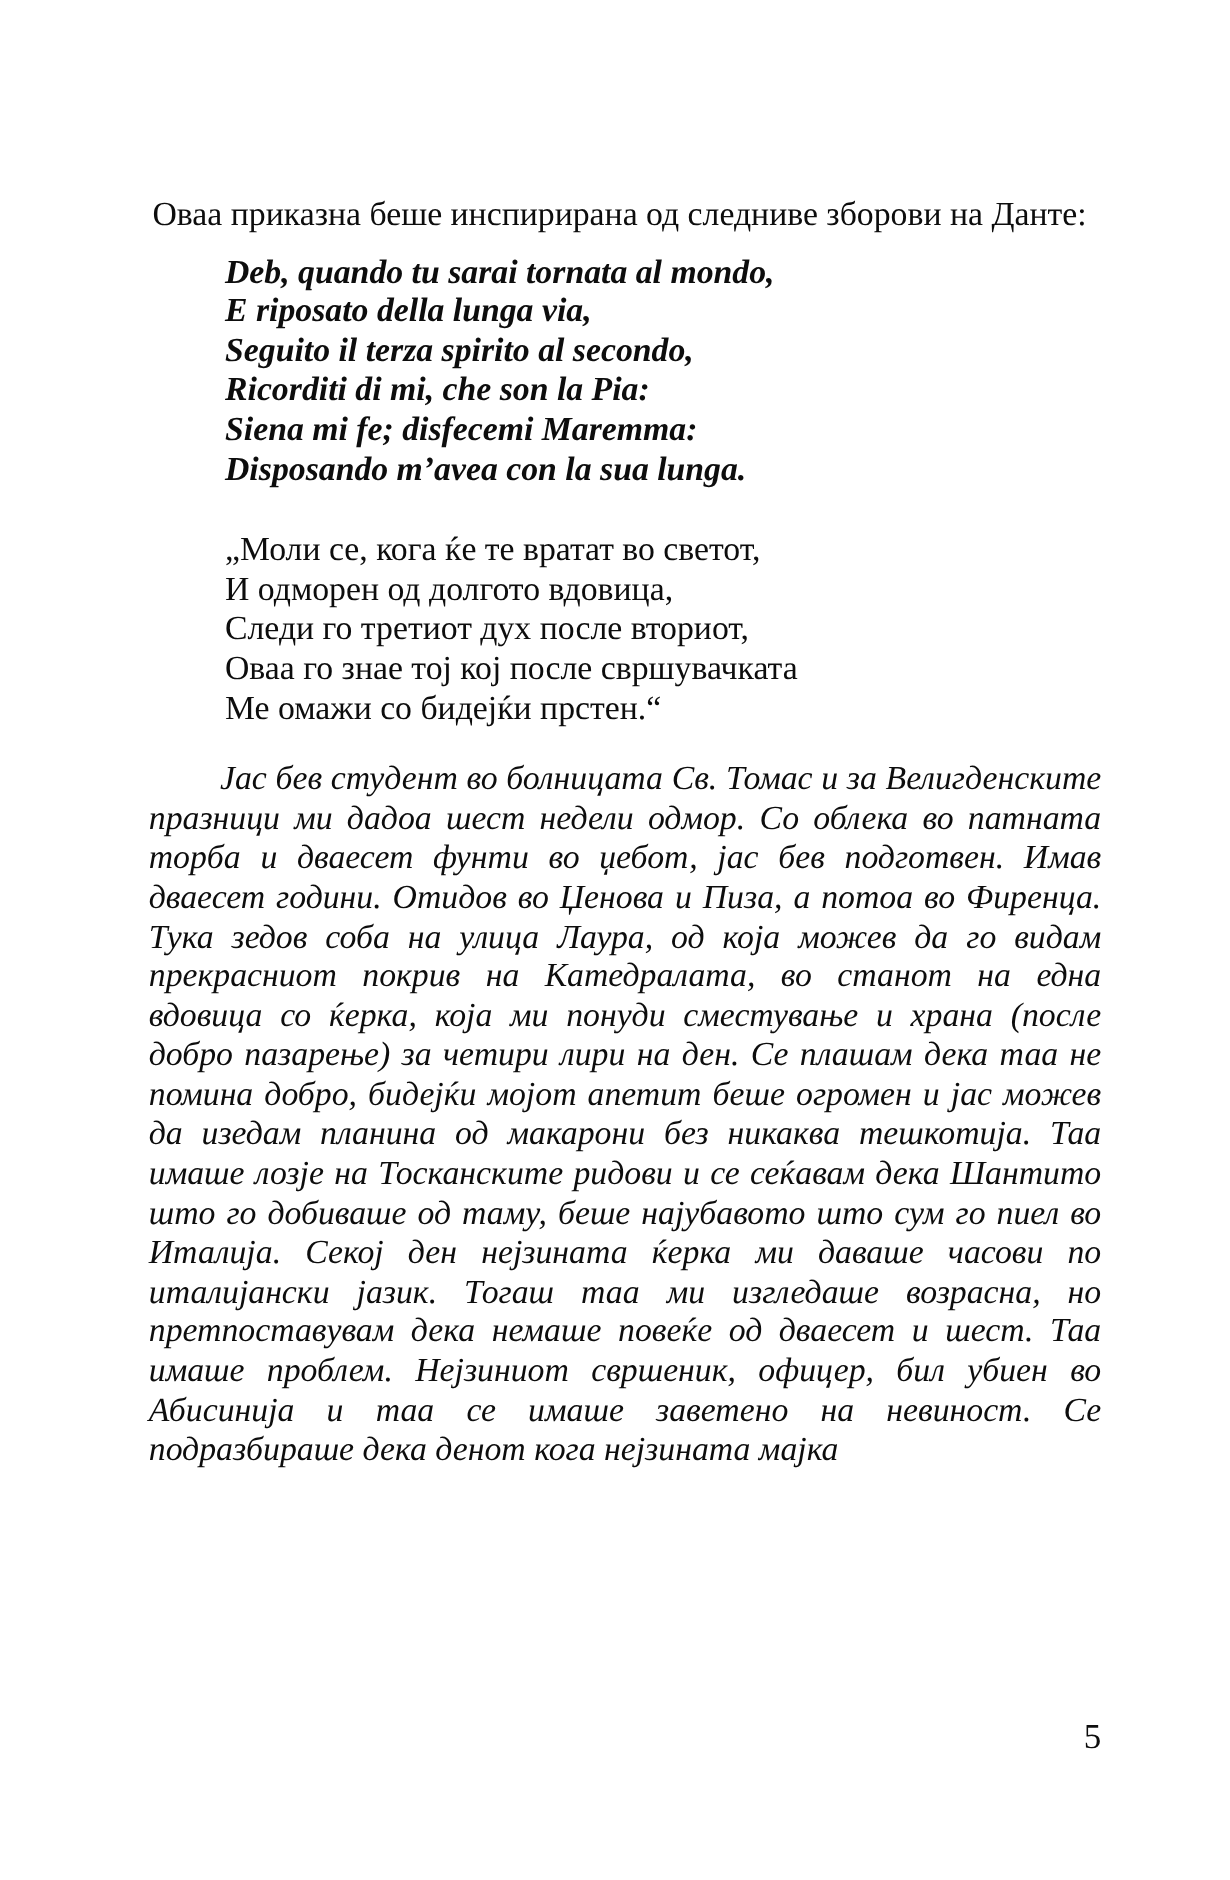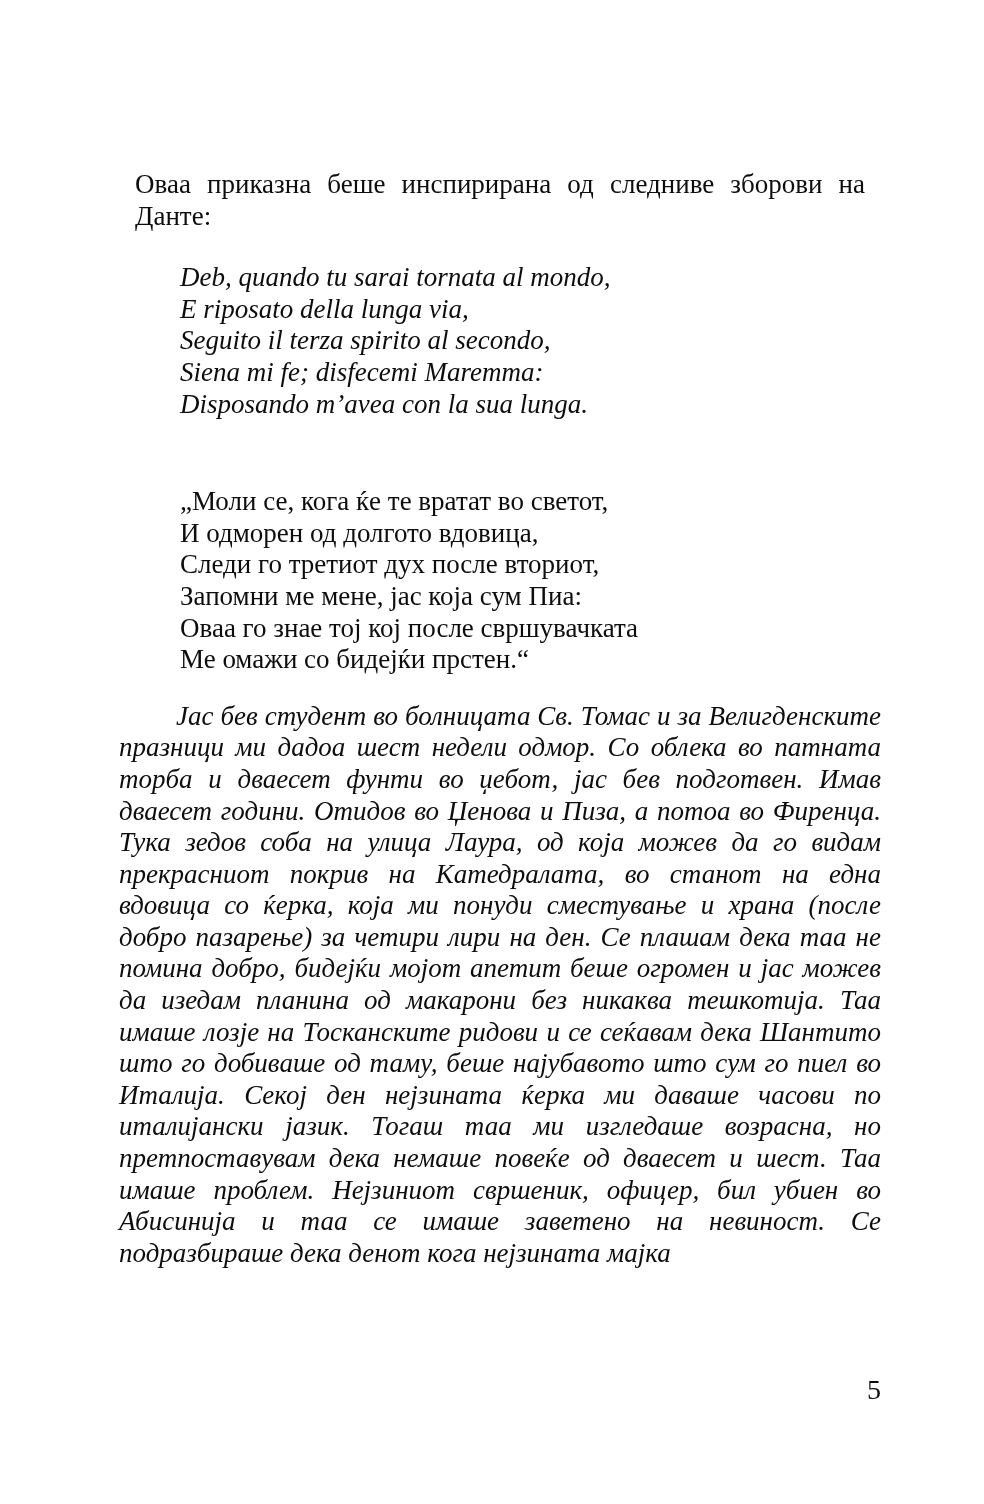--- a/index.html
+++ b/index.html
@@ -18,35 +18,36 @@
   }
   .content {
     position: absolute;
     left: 119px;
     top: 153px;
     width: 762px;
     font-size: 27px;
     line-height: 31.6px;
   }
   .intro {
-    margin: 16px;
+    margin: 3px;
     text-align: justify;
   }
   .verse {
     margin: 0 0 0 61px;
   }
   .verse-line {
     white-space: nowrap;
   }
   .verse.italian {
-    margin-top: 30px;
+    margin-top: 14px;
     font-style: italic;
+    font-weight: bold;
   }
   .verse.macedonian {
-    margin-top: 66px;
+    margin-top: 33px;
   }
   .body-par {
     margin: 25px 0 0 0;
     text-align: justify;
     text-indent: 57px;
     font-style: italic;
   }
   .page-number {
     position: absolute;
     left: 119px;
@@ -62,29 +63,29 @@
 
 <div class="page">
   <div class="content">
 
     <p class="intro">Оваа приказна беше инспирирана од следниве зборови на Данте:</p>
 
     <div class="verse italian">
       <div class="verse-line">Deb, quando tu sarai tornata al mondo,</div>
       <div class="verse-line">E riposato della lunga via,</div>
       <div class="verse-line">Seguito il terza spirito al secondo,</div>
+      <div class="verse-line">Ricorditi di mi, che son la Pia:</div>
       <div class="verse-line">Siena mi fe; disfecemi Maremma:</div>
       <div class="verse-line">Disposando m’avea con la sua lunga.</div>
     </div>
 
     <div class="verse macedonian">
       <div class="verse-line">„Моли се, кога ќе те вратат во светот,</div>
       <div class="verse-line">И одморен од долгото вдовица,</div>
       <div class="verse-line">Следи го третиот дух после вториот,</div>
-      <div class="verse-line">Запомни ме мене, јас која сум Пиа:</div>
       <div class="verse-line">Оваа го знае тој кој после свршувачката</div>
       <div class="verse-line">Ме омажи со бидејќи прстен.“</div>
     </div>
 
     <p class="body-par">Јас бев студент во болницата Св. Томас и за Велигденските празници ми дадоа шест недели одмор. Со облека во патната торба и дваесет фунти во џебот, јас бев подготвен. Имав дваесет години. Отидов во Џенова и Пиза, а потоа во Фиренца. Тука зедов соба на улица Лаура, од која можев да го видам прекрасниот покрив на Катедралата, во станот на една вдовица со ќерка, која ми понуди сместување и храна (после добро пазарење) за четири лири на ден. Се плашам дека таа не помина добро, бидејќи мојот апетит беше огромен и јас можев да изедам планина од макарони без никаква тешкотија. Таа имаше лозје на Тосканските ридови и се сеќавам дека Шантито што го добиваше од таму, беше најубавото што сум го пиел во Италија. Секој ден нејзината ќерка ми даваше часови по италијански јазик. Тогаш таа ми изгледаше возрасна, но претпоставувам дека немаше повеќе од дваесет и шест. Таа имаше проблем. Нејзиниот свршеник, офицер, бил убиен во Абисинија и таа се имаше заветено на невиност. Се подразбираше дека денот кога нејзината мајка</p>
 
   </div>
 
   <div class="page-number">5</div>
 </div>

